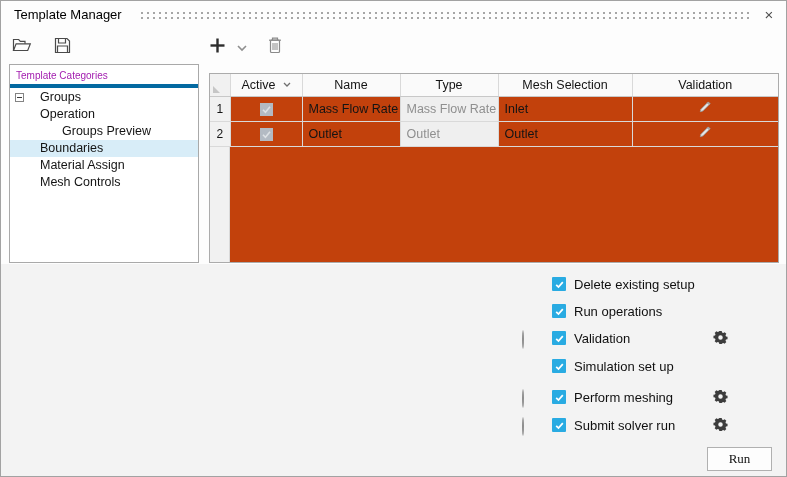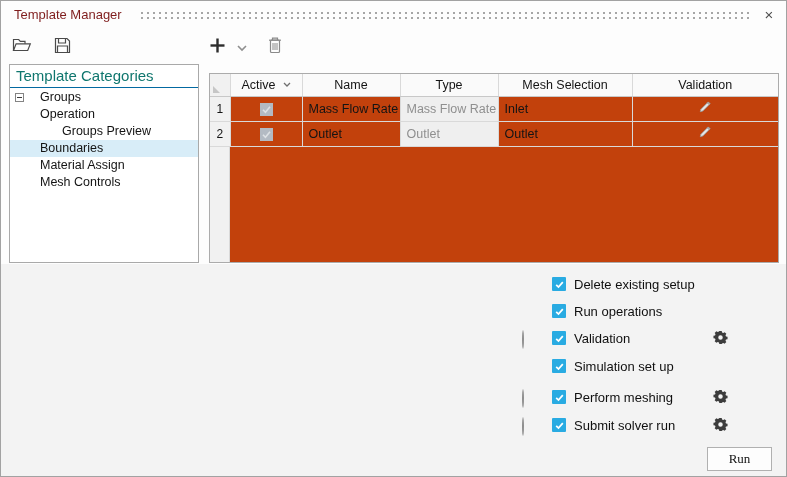--- a/index.html
+++ b/index.html
@@ -4,21 +4,21 @@
 <style>
   * { margin:0; padding:0; box-sizing:border-box; }
   html,body { background:#eee; }
   body { font-family:"Liberation Sans", sans-serif; }
   .dialog {
     position:relative; width:787px; height:477px;
     background:#fdfdfd; border:1px solid #a2a2a2; overflow:hidden;
   }
   
   .titlebar { position:absolute; left:0; top:0; width:100%; height:28px; }
-  .title { position:absolute; left:13px; top:6px; font-size:13px; color:#7f1d1d; }
+  .title { position:absolute; left:13px; top:6px; font-size:13px; color:#000000; }
   .drag-dots {
     position:absolute; left:140px; top:11px; width:610px; height:7px;
     background-image:
       repeating-linear-gradient(90deg,#a6a6a6 0 2px,transparent 2px 6px),
       repeating-linear-gradient(90deg,#a6a6a6 0 2px,transparent 2px 6px);
     background-size:100% 2px,100% 2px;
     background-position:0 0,0 5px;
     background-repeat:no-repeat,no-repeat;
     cursor:move;
   }
@@ -33,22 +33,22 @@
   #btn-save   { left:50px;  top:33px; }
   #btn-add    { left:205px; top:33px; }
   #btn-addopt { left:233px; top:36px; width:16px; }
   #btn-del    { left:263px; top:33px; }
   
   .sidebar {
     position:absolute; left:8px; top:63px; width:190px; height:199px;
     background:#fff; border:1px solid #a9a9a9;
   }
   .sidebar-title {
-    height:23px; line-height:22px; padding-left:6px; font-size:15px; color:#0f766e;
-    border-bottom:1px solid #0369a1;
+    height:23px; line-height:22px; padding-left:6px; font-size:10px; color:#a21caf;
+    border-bottom:4px solid #0369a1;
   }
   .tree { padding-top:1px; }
   .tree-item { position:relative; height:17px; line-height:17px; font-size:12.5px; color:#141414; cursor:default; }
   .tree-item .lbl { position:absolute; left:30px; white-space:nowrap; }
   .tree-item.lvl2 .lbl { left:52px; }
   .tree-item.selected { background:#d8edf8;padding-left:41px; }
   .expander {
     position:absolute; left:5px; top:4px; width:9px; height:9px;
     border:1px solid #848484; background:#fff; cursor:pointer;
   }

